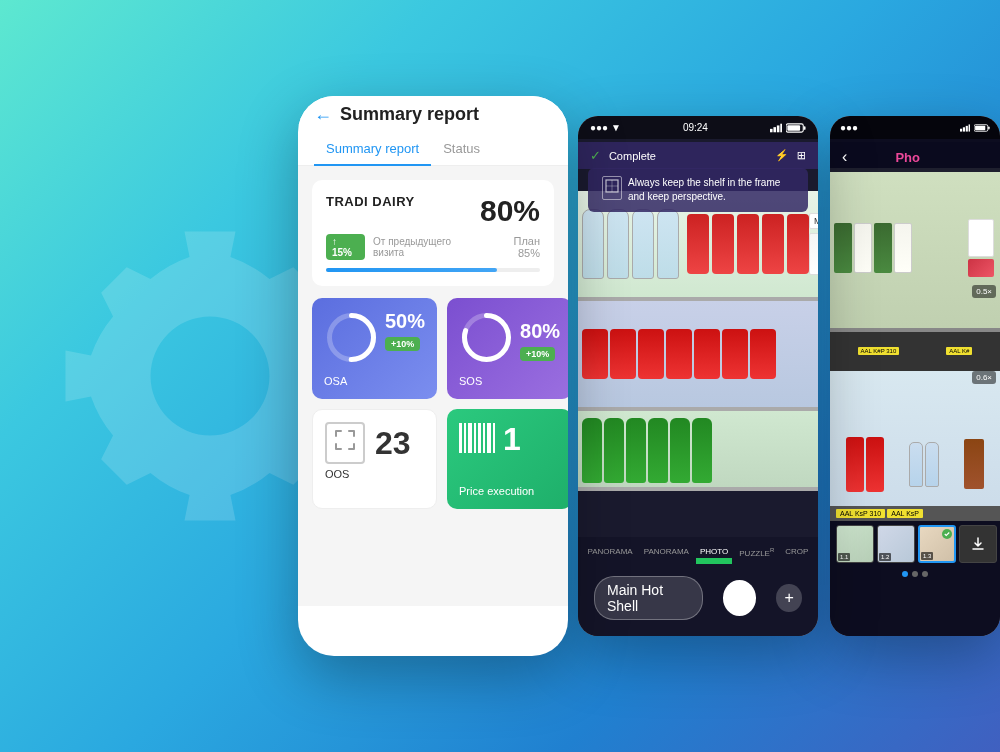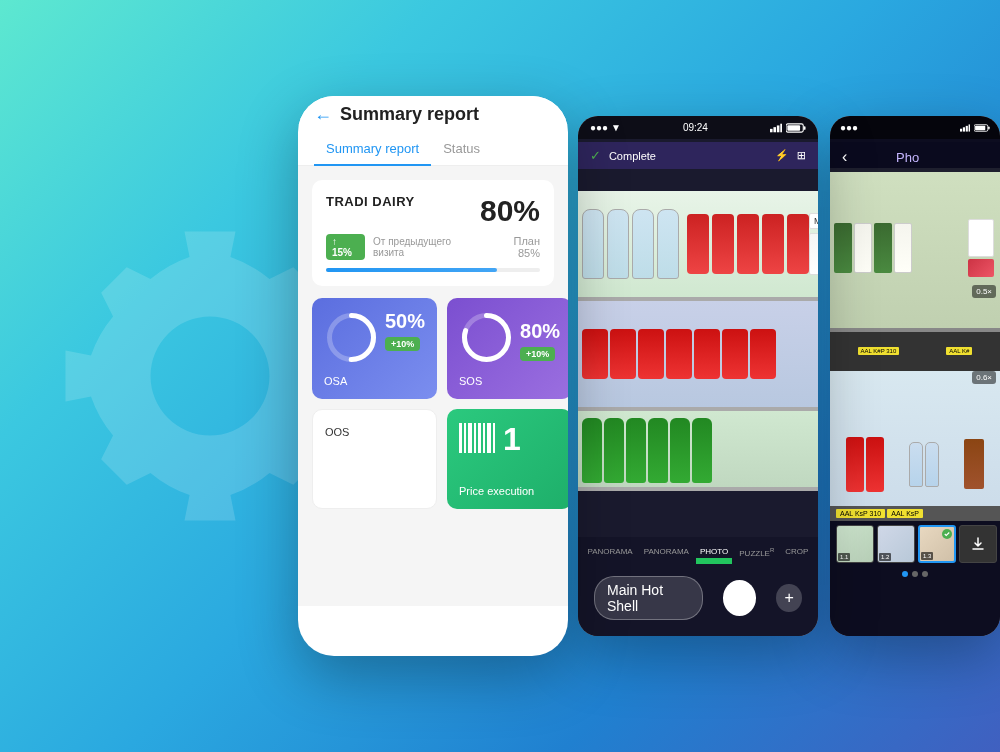--- a/index.html
+++ b/index.html
@@ -524,20 +524,28 @@
             </div>
             <div>
               <div class="metric-value">80%</div>
               <span class="badge-green" style="font-size:9px; display:inline-block; margin-top:4px;">+10%</span>
             </div>
           </div>
           <div class="metric-label">SOS</div>
         </div>
 
         <div class="metric-card metric-card-light" style="display:flex; flex-direction:column;">
+          <div class="metric-card-oos">
+            <div class="oos-icon">
+              <svg width="24" height="24" viewBox="0 0 24 24">
+                <path d="M3,3 L8,3 M3,3 L3,8 M21,3 L16,3 M21,3 L21,8 M3,21 L8,21 M3,21 L3,16 M21,21 L16,21 M21,21 L21,16" stroke="#999" stroke-width="2" fill="none" stroke-linecap="round"></path>
+              </svg>
+            </div>
+            <span class="metric-number-large">23</span>
+          </div>
           <div class="metric-label metric-label-dark">OOS</div>
         </div>
 
         <div class="metric-card metric-card-green" style="display:flex; flex-direction:column; justify-content:space-between;">
           <div style="display:flex; align-items:center; gap:8px;">
             <div>
               <svg width="36" height="30" viewBox="0 0 36 30">
                 <rect x="0" y="0" width="3" height="30" fill="white"></rect>
                 <rect x="5" y="0" width="2" height="30" fill="white"></rect>
                 <rect x="9" y="0" width="4" height="30" fill="white"></rect>
@@ -579,20 +587,32 @@
 
       <div class="photo-overlay-bar">
         <span style="color:#4CAF50;font-size:13px;">✓</span>
         <span>Complete</span>
         <div style="margin-left:auto;display:flex;gap:8px;">
           <span>⚡</span>
           <span>⊞</span>
         </div>
       </div>
 
+      <div class="photo-hint">
+        <div style="display:flex;gap:6px;align-items:flex-start;">
+          <div style="border:1.5px solid rgba(255,255,255,0.5);padding:2px;border-radius:2px;">
+            <svg width="14" height="14" viewBox="0 0 14 14">
+              <rect x="1" y="1" width="12" height="12" fill="none" stroke="rgba(255,255,255,0.7)" stroke-width="1.2"></rect>
+              <line x1="7" y1="1" x2="7" y2="13" stroke="rgba(255,255,255,0.4)" stroke-width="0.8"></line>
+              <line x1="1" y1="7" x2="13" y2="7" stroke="rgba(255,255,255,0.4)" stroke-width="0.8"></line>
+            </svg>
+          </div>
+          <span>Always keep the shelf in the frame and keep perspective.</span>
+        </div>
+      </div>
 
       <div style="position:absolute;top:0;left:0;width:100%;height:75%;overflow:hidden;z-index:1;">
 
         <div style="position:absolute;top:75px;left:0;right:0;height:110px;background:linear-gradient(to bottom,#e8f4e8,#d0e8d0);display:flex;align-items:center;padding:4px;border-bottom:4px solid #aaa;">
           <div style="display:flex;gap:3px;align-items:flex-end;">
             <div style="width:22px;height:70px;background:linear-gradient(to bottom,rgba(200,225,245,0.8),rgba(180,215,240,0.7));border:1px solid #aaa;border-radius:8px 8px 3px 3px;"></div>
             <div style="width:22px;height:70px;background:linear-gradient(to bottom,rgba(200,225,245,0.8),rgba(180,215,240,0.7));border:1px solid #aaa;border-radius:8px 8px 3px 3px;"></div>
             <div style="width:22px;height:70px;background:linear-gradient(to bottom,rgba(200,225,245,0.8),rgba(180,215,240,0.7));border:1px solid #aaa;border-radius:8px 8px 3px 3px;"></div>
             <div style="width:22px;height:70px;background:linear-gradient(to bottom,rgba(200,225,245,0.8),rgba(180,215,240,0.7));border:1px solid #aaa;border-radius:8px 8px 3px 3px;"></div>
           </div>
@@ -667,21 +687,21 @@
           <svg width="16" height="8" viewBox="0 0 22 11">
             <rect x="0" y="1" width="19" height="9" rx="2" ry="2" fill="none" stroke="white" stroke-width="1.2"></rect>
             <rect x="19.5" y="3.5" width="2" height="4" rx="1" fill="white"></rect>
             <rect x="1.5" y="2.5" width="14" height="6" rx="1" fill="white"></rect>
           </svg>
         </div>
       </div>
 
       <div class="phone3-header">
         <span style="color:white;font-size:16px;cursor:pointer;">‹</span>
-        <span style="color:#c4b5fd;font-size:13px;font-weight:400;">Pho</span>
+        <span style="color:#ec4899;font-size:13px;font-weight:700;">Pho</span>
         <div style="width:20px;"></div>
       </div>
 
       <div class="shelf-image3">
 
         <div style="position:absolute;top:0;left:0;width:100%;height:100%;background:#c8d0c0;">
 
           <div style="position:absolute;top:0;left:0;width:100%;height:42%;background:linear-gradient(to bottom,#d0e0c0,#c0d0b0);border-bottom:4px solid #888;display:flex;align-items:center;justify-content:space-between;padding:0 4px;">
             <div style="display:flex;gap:2px;align-items:center;">
               <div style="width:18px;height:50px;background:linear-gradient(to bottom,#3a6a30,#4a8a40);border-radius:2px;"></div>

